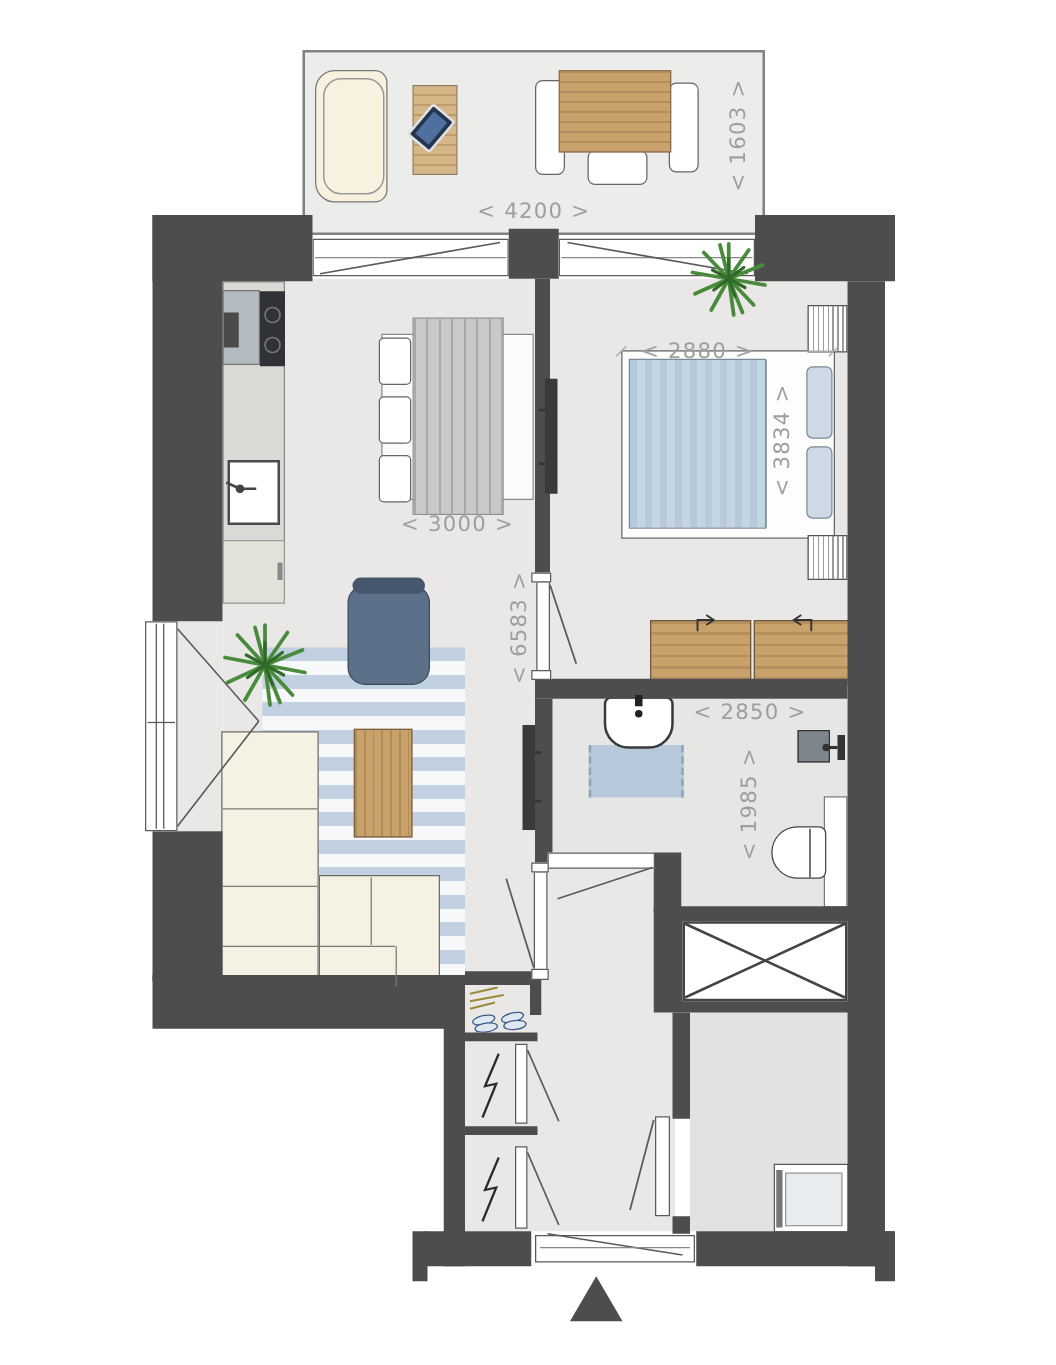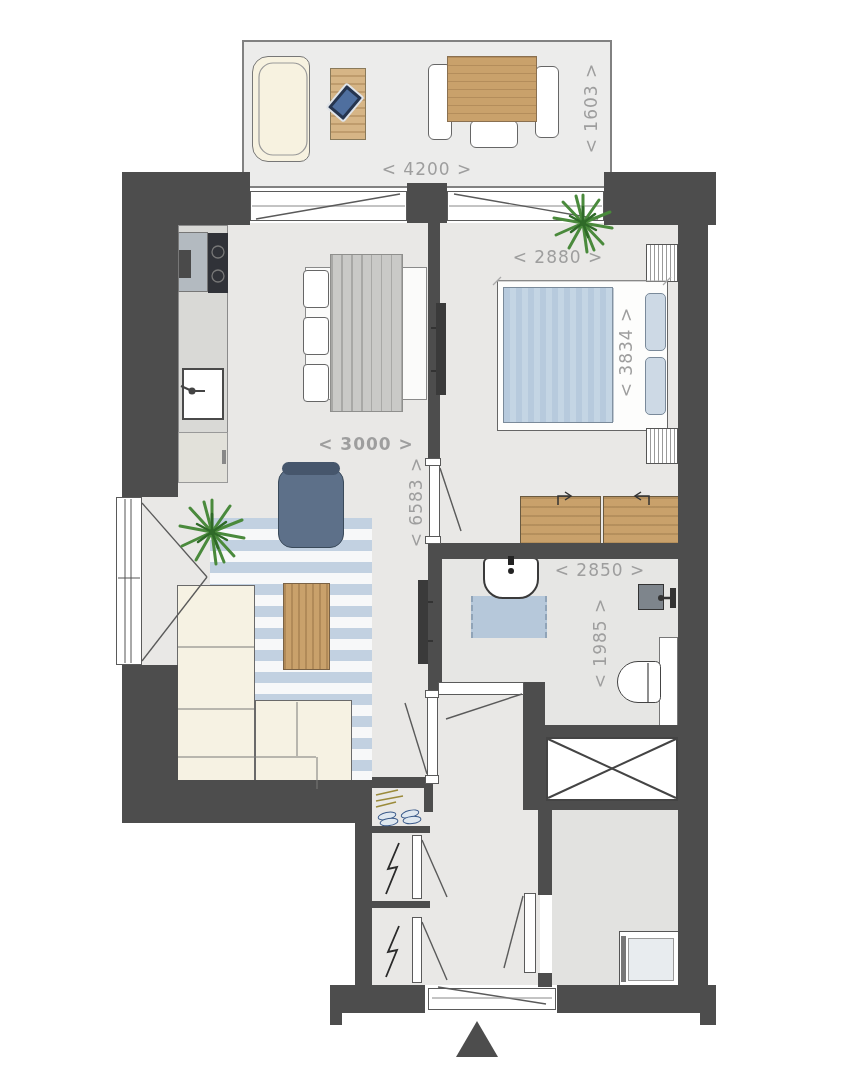--- a/index.html
+++ b/index.html
@@ -121,23 +121,23 @@
   <div class="furn" style="left:638px;top:584px;width:26px;height:26px;background:#7e858c;border:1.5px solid #333;z-index:11;"></div>
   <div class="furn" style="left:617px;top:661px;width:44px;height:42px;background:#fff;border:1.5px solid #444;border-radius:22px 6px 6px 22px;z-index:11;"></div>
   <div class="furn" style="left:659px;top:637px;width:19px;height:89px;background:#fff;border:1px solid #777;z-index:10;"></div>
 
   <div class="furn" style="left:619px;top:931px;width:60px;height:55px;background:#fff;border:1.5px solid #555;z-index:11;"></div>
   <div class="furn" style="left:628px;top:938px;width:46px;height:43px;background:#e8ecef;border:1px solid #999;z-index:12;"></div>
   <div class="furn" style="left:621px;top:936px;width:5px;height:46px;background:#777;z-index:12;"></div>
 
   <div class="dim" style="left:372px;top:160px;">&lt; 4200 &gt;</div>
   <div class="dim vdim" style="left:536px;top:99px;">&lt; 1603 &gt;</div>
-  <div class="dim" style="left:503px;top:248px;">&lt; 2880 &gt;</div>
+  <div class="dim" style="left:503px;top:272px;">&lt; 2880 &gt;</div>
   <div class="dim vdim" style="left:571px;top:343px;">&lt; 3834 &gt;</div>
-  <div class="dim" style="left:311px;top:435px;font-weight:bold;">&lt; 3000 &gt;</div>
+  <div class="dim" style="left:311px;top:411px;">&lt; 3000 &gt;</div>
   <div class="dim vdim" style="left:361px;top:493px;">&lt; 6583 &gt;</div>
   <div class="dim" style="left:545px;top:561px;">&lt; 2850 &gt;</div>
   <div class="dim vdim" style="left:545px;top:634px;">&lt; 1985 &gt;</div>
 
   <svg class="overlay" width="845" height="1092" viewBox="0 0 845 1092">
 
     <line x1="252" y1="206" x2="405" y2="206" stroke="#888" stroke-width="1"></line>
     <line x1="449" y1="206" x2="602" y2="206" stroke="#888" stroke-width="1"></line>
     <line x1="256" y1="219" x2="400" y2="194" stroke="#5a5a5a" stroke-width="1.4"></line>
     <line x1="454" y1="194" x2="598" y2="219" stroke="#5a5a5a" stroke-width="1.4"></line>

